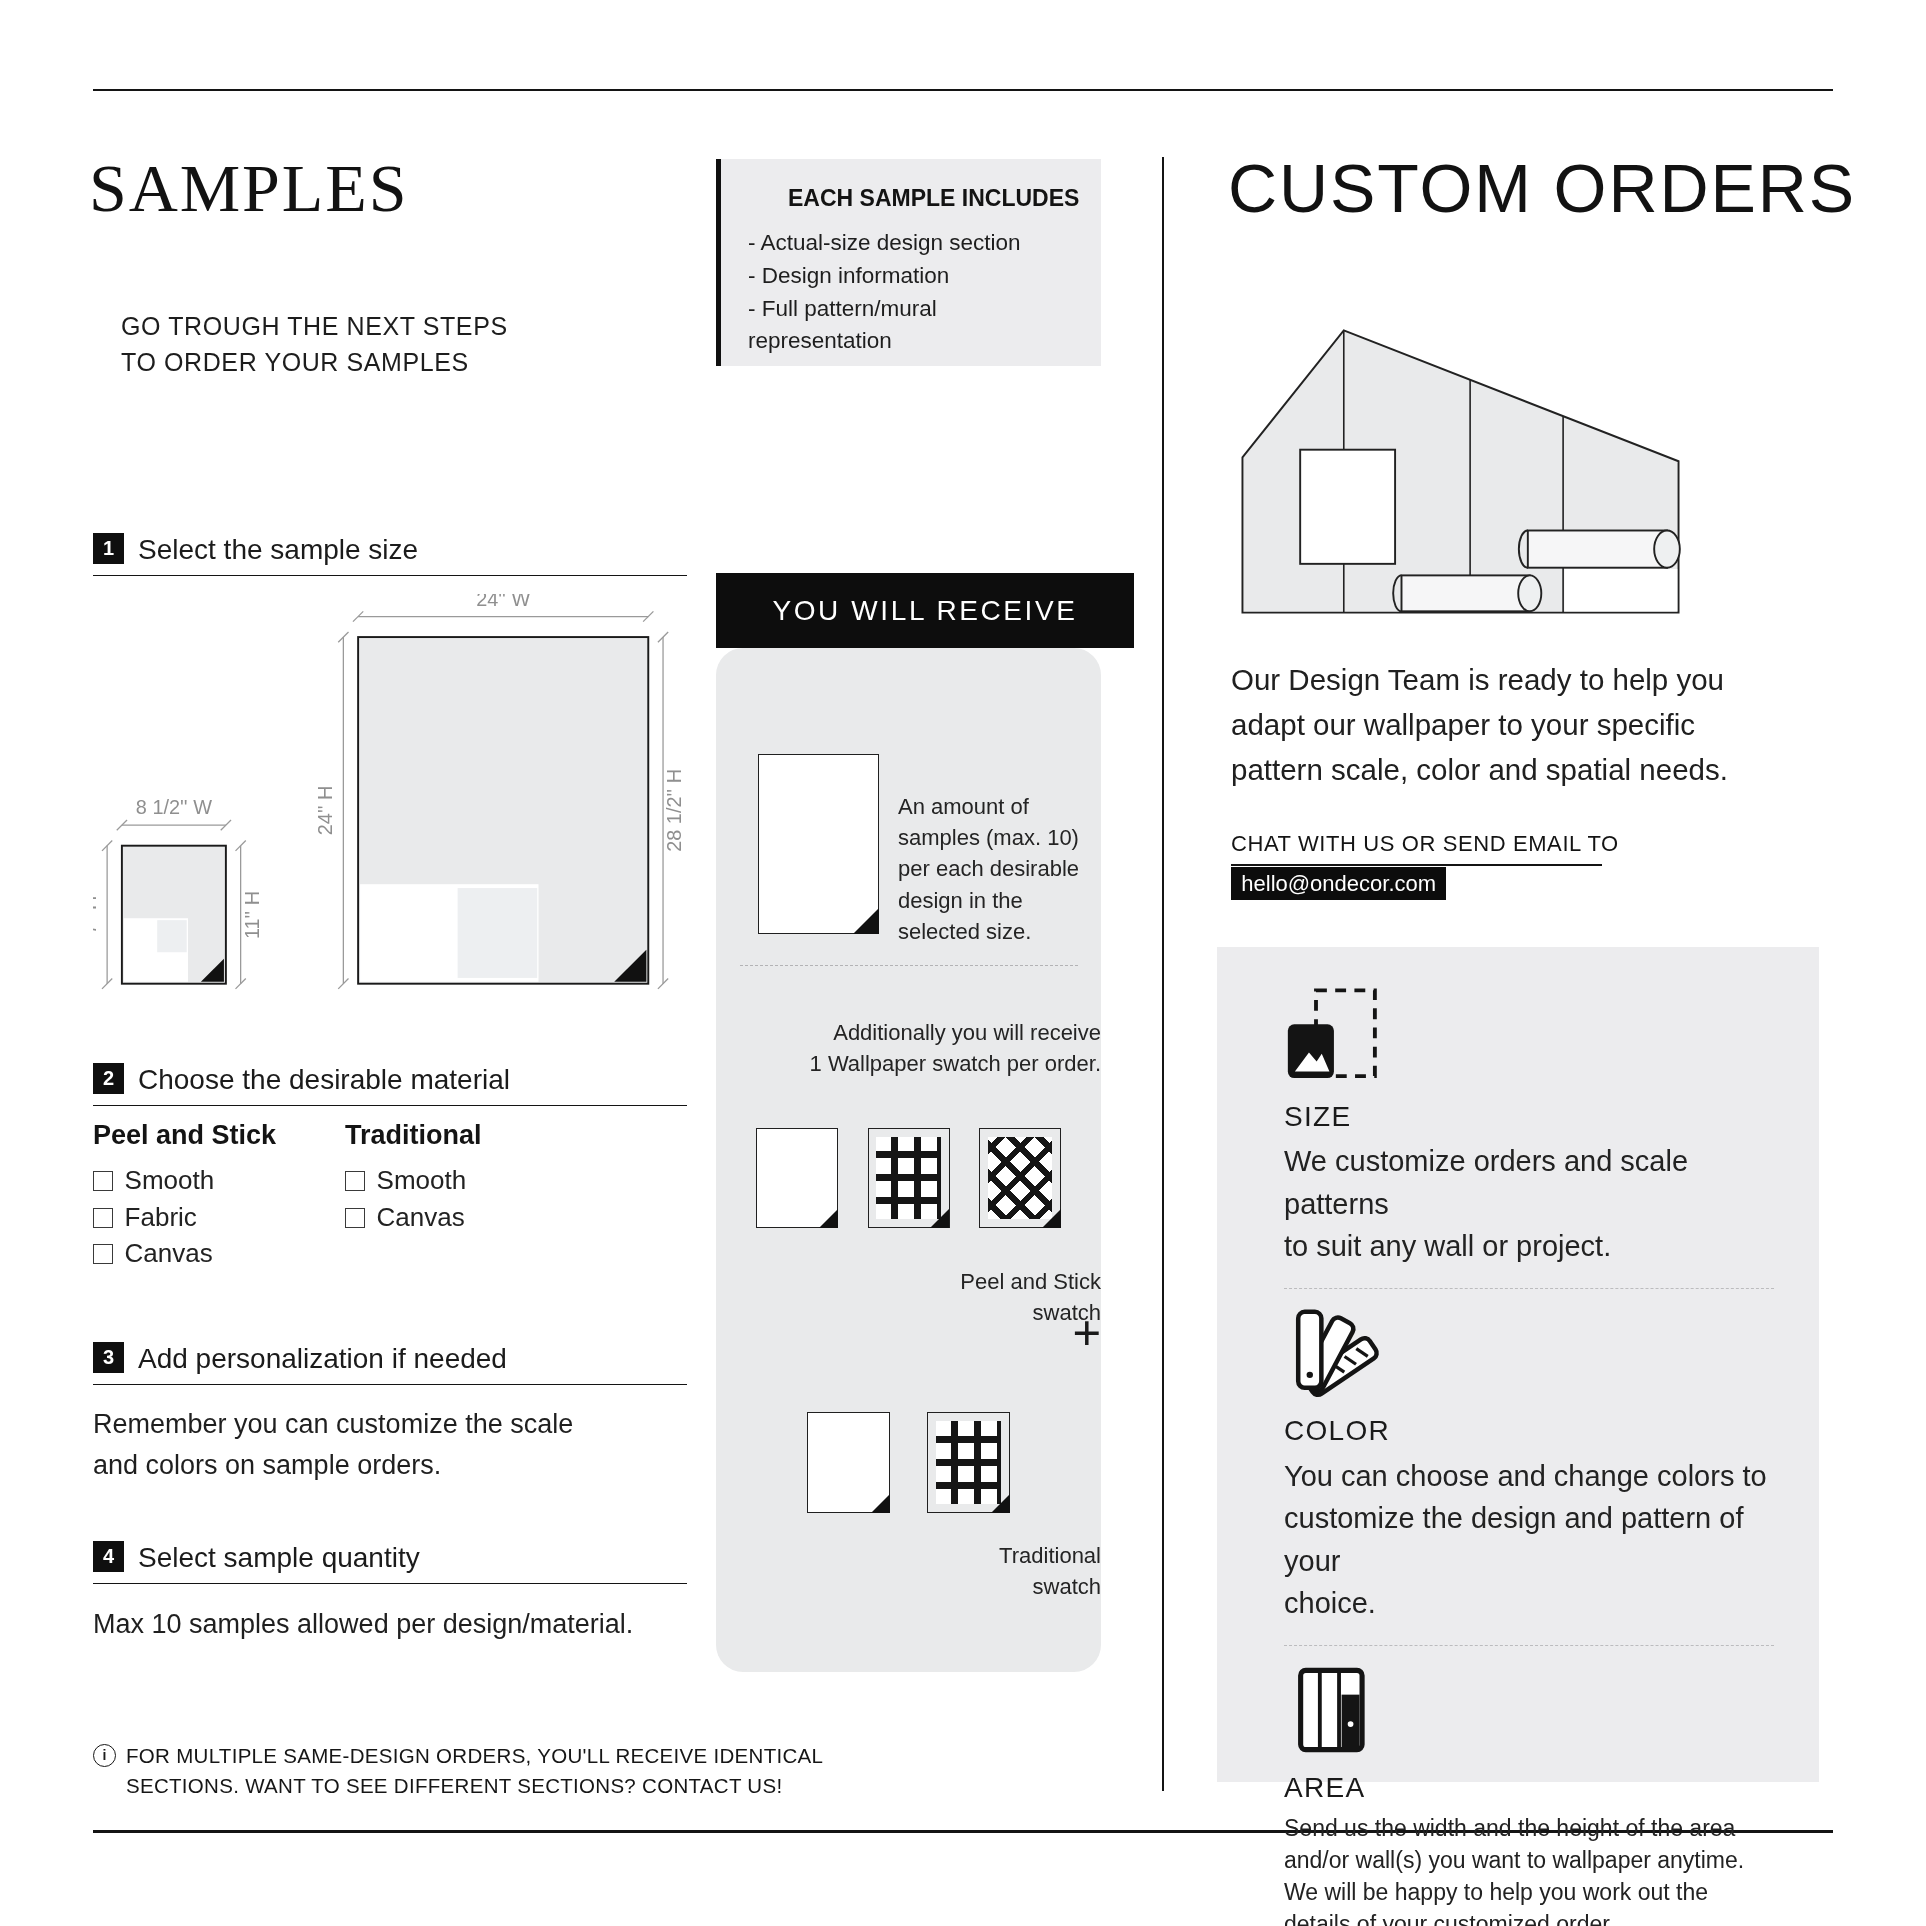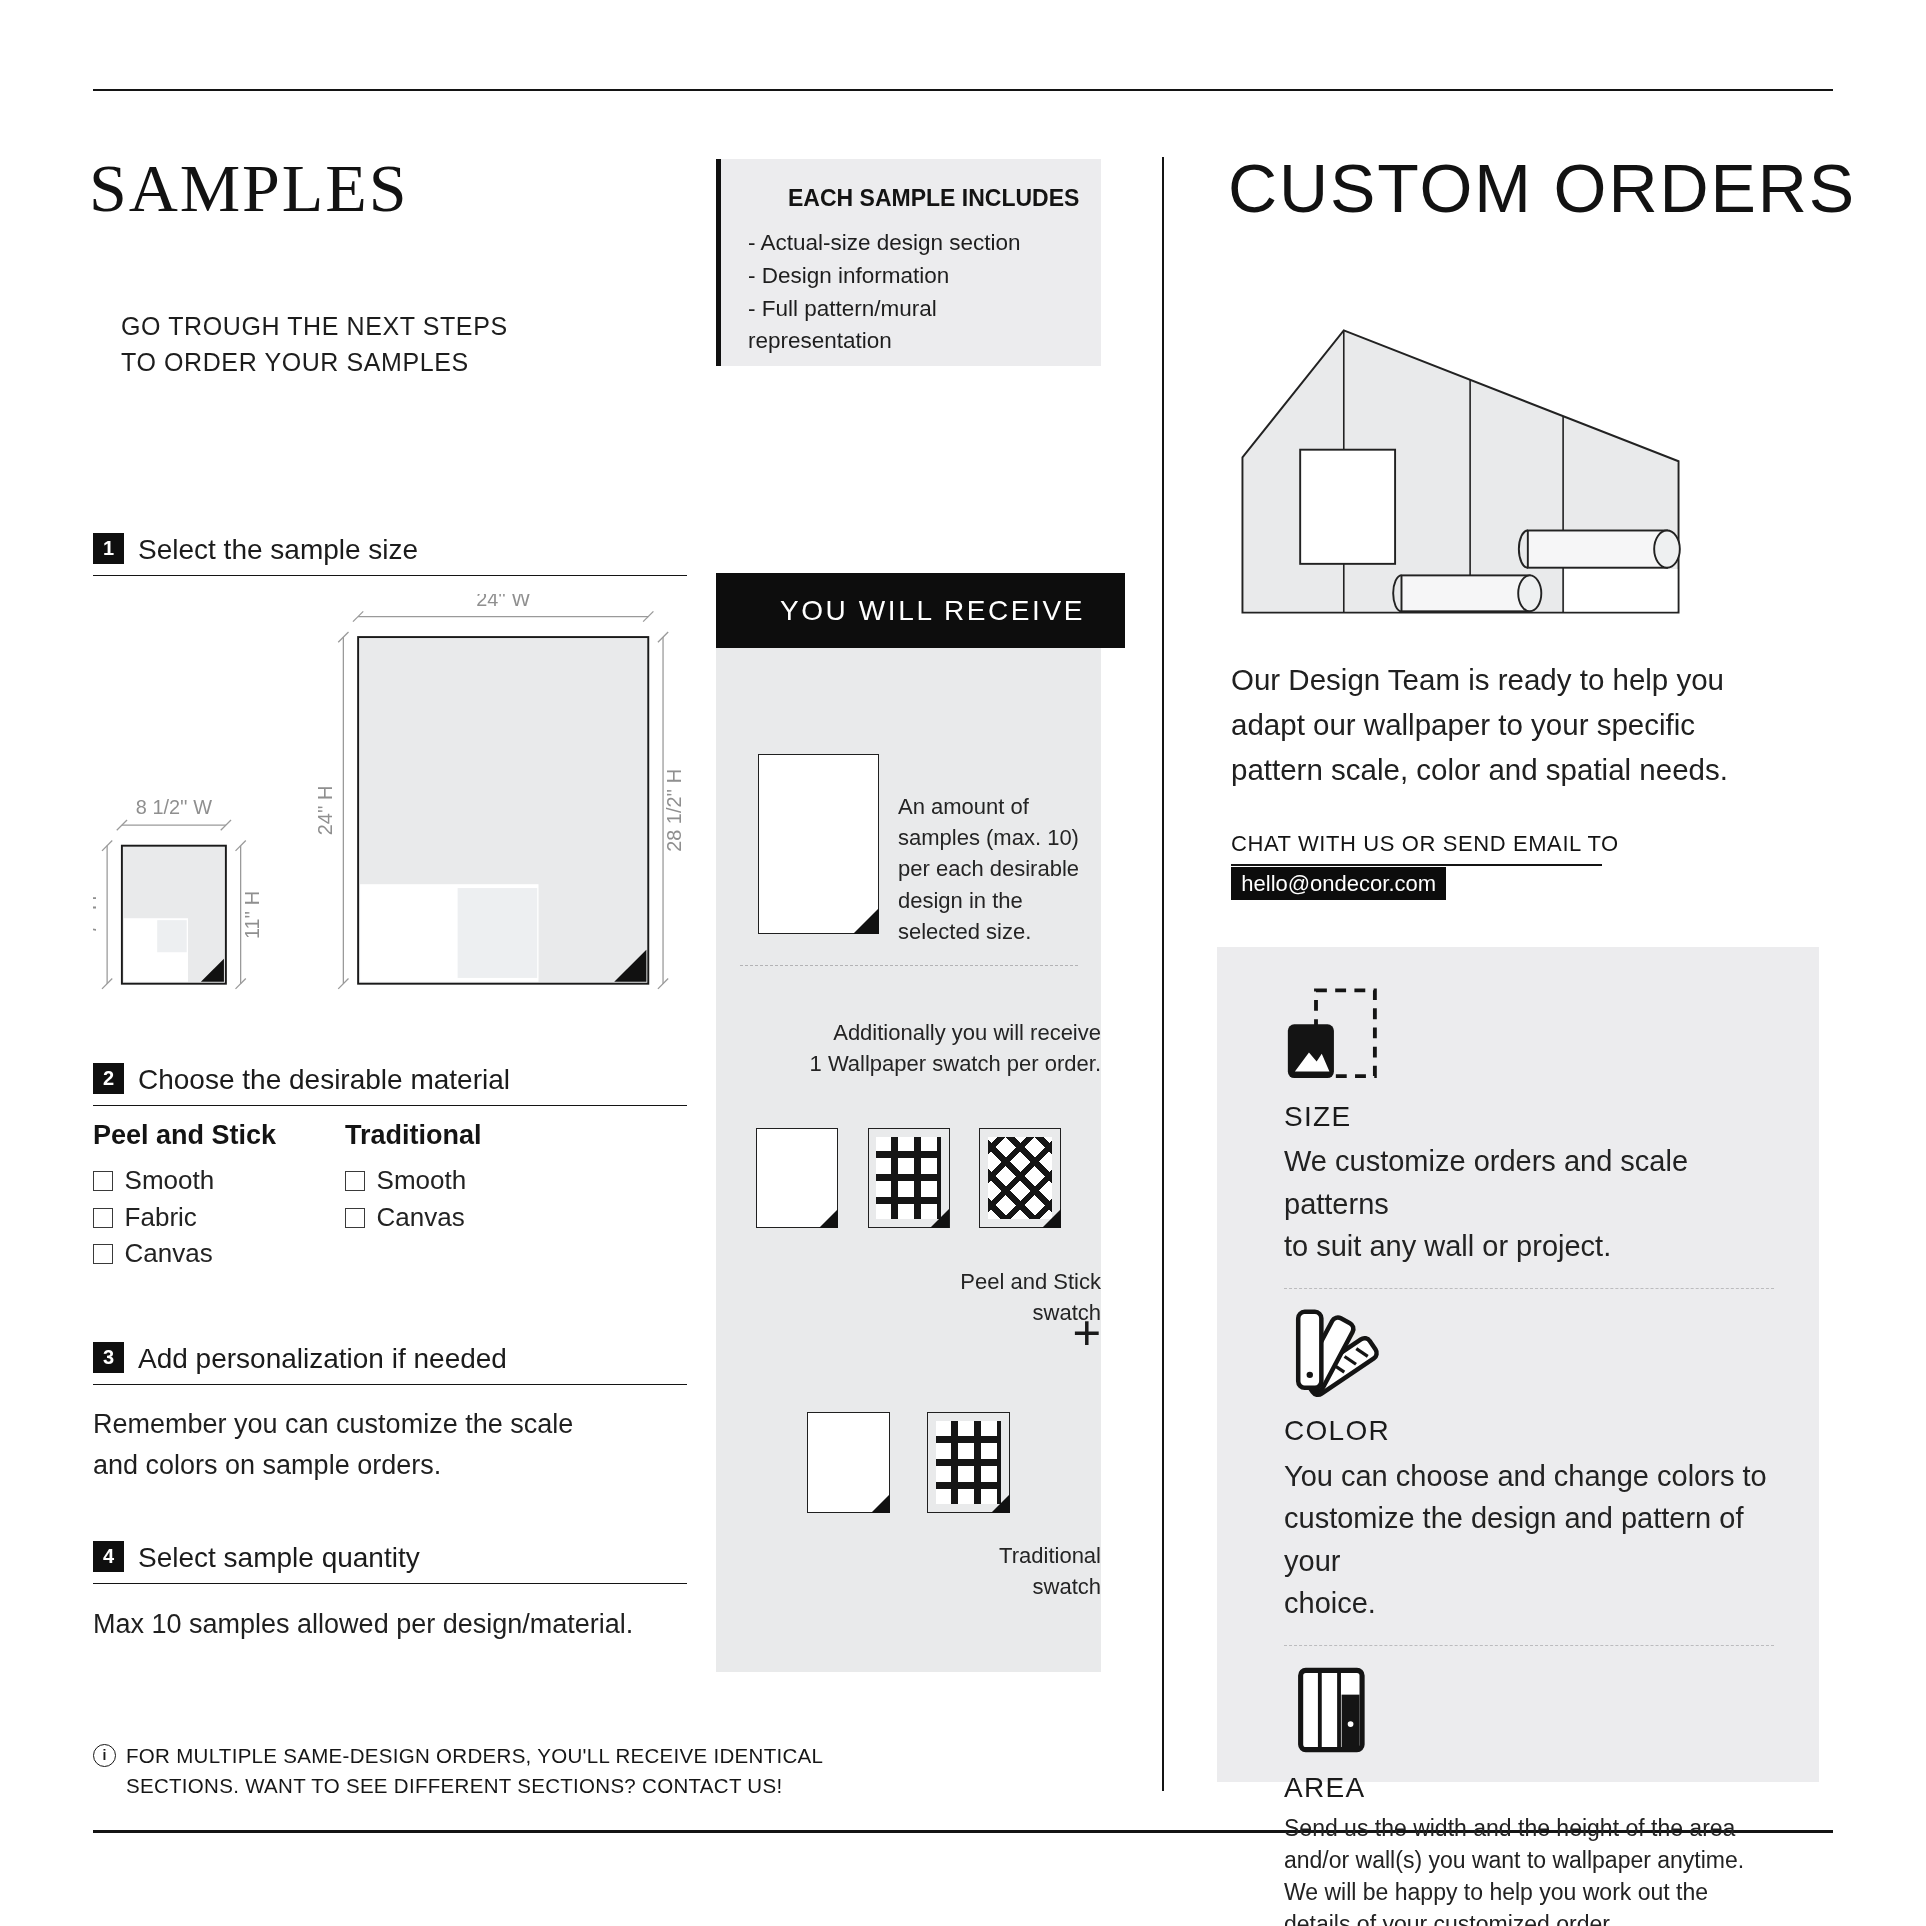--- a/index.html
+++ b/index.html
@@ -23,21 +23,21 @@
   .note-text{font-size:20.5px;letter-spacing:0.3px;line-height:1.45;color:#161616;}
   .info-circle{position:absolute;left:0;top:2.6px;width:21px;height:21px;border:1.9px solid #161616;border-radius:50%;
                font-size:14px;font-weight:600;display:flex;align-items:center;justify-content:center;}
   
   .includes-box{background:#ececee;border-left:5.8px solid #101010;box-sizing:border-box;padding:26px 19px 19px 27px;}
   .includes-title{font-size:23px;font-weight:700;margin-bottom:15.4px;color:#131313;margin-left:40px;}
   .includes-item{font-size:22.5px;line-height:1.45;color:#1e1e1e;}
   
   .ywr-bar{background:#0d0d0d;color:#fff;display:flex;align-items:center;justify-content:center;
            font-size:28px;letter-spacing:2.6px;font-weight:400;}
-  .ywr-gray{background:#e9eaeb;}
+  .ywr-gray{background:#e9eaeb;border-radius:27px;}
   .page-icon{background:#fff;border:1.9px solid #202020;position:relative;}
   .fold:after{content:"";position:absolute;right:-0.6px;bottom:-0.6px;width:0;height:0;
               border-left:26px solid transparent;border-bottom:26px solid #111;}
   .fold-sm:after{content:"";position:absolute;right:-0.6px;bottom:-0.6px;width:0;height:0;
               border-left:19px solid transparent;border-bottom:19px solid #111;}
   .mid-text{font-size:22px;line-height:1.42;color:#242424;}
   .mid-center{text-align:right;}
   .dash-line{border-top:1.9px dashed #b3b3b5;height:0;}
   .swatch-row{display:flex;justify-content:center;}
   .swatch{background:#fff;border:1.9px solid #202020;position:relative;box-sizing:border-box;}
@@ -205,21 +205,21 @@
     <div class="plus mid-center abs" style="left:0;top:656px;width:385px;">+</div>
 
     <div class="swatch-row abs" style="left:0;top:764px;width:385px;gap:37px;">
       <div class="swatch fold-sm" style="width:83px;height:101px;"></div>
       <div class="swatch grid fold-sm" style="width:83px;height:101px;"></div>
     </div>
     <div class="mid-text mid-center pre abs" style="left:0;top:892px;width:385px;">Traditional
 swatch</div>
   </div>
 
-  <div class="abs ywr-bar" style="left:716px;top:573px;width:385px;height:75px;padding-left:24px;">YOU WILL RECEIVE</div>
+  <div class="abs ywr-bar" style="left:716px;top:573px;width:418px;height:75px;">YOU WILL RECEIVE</div>
 
   <div class="abs big-title" style="left:1228px;top:149px;">CUSTOM ORDERS</div>
 
   <svg class="abs" style="left:1236px;top:324px;" width="449" height="295" viewBox="0 0 700 460">
     <polygon points="10,450 10,208 168,10 690,214 690,450" fill="#e9eaeb" stroke="#222" stroke-width="3"></polygon>
     <line x1="168" y1="10" x2="168" y2="450" stroke="#222" stroke-width="2.5"></line>
     <line x1="365" y1="87" x2="365" y2="450" stroke="#222" stroke-width="2.5"></line>
     <line x1="510" y1="144" x2="510" y2="450" stroke="#222" stroke-width="2.5"></line>
     <rect x="512" y="382" width="176" height="66" fill="#ffffff"></rect>
     <rect x="100" y="196" width="148" height="178" fill="#ffffff" stroke="#222" stroke-width="3"></rect>

